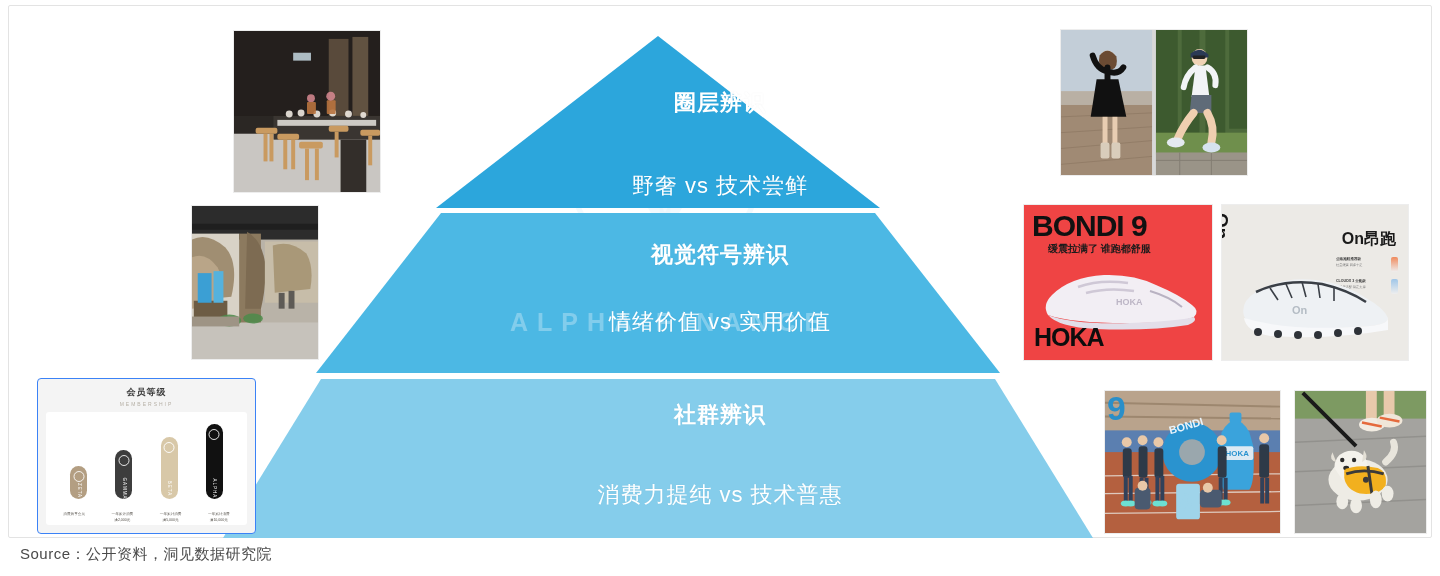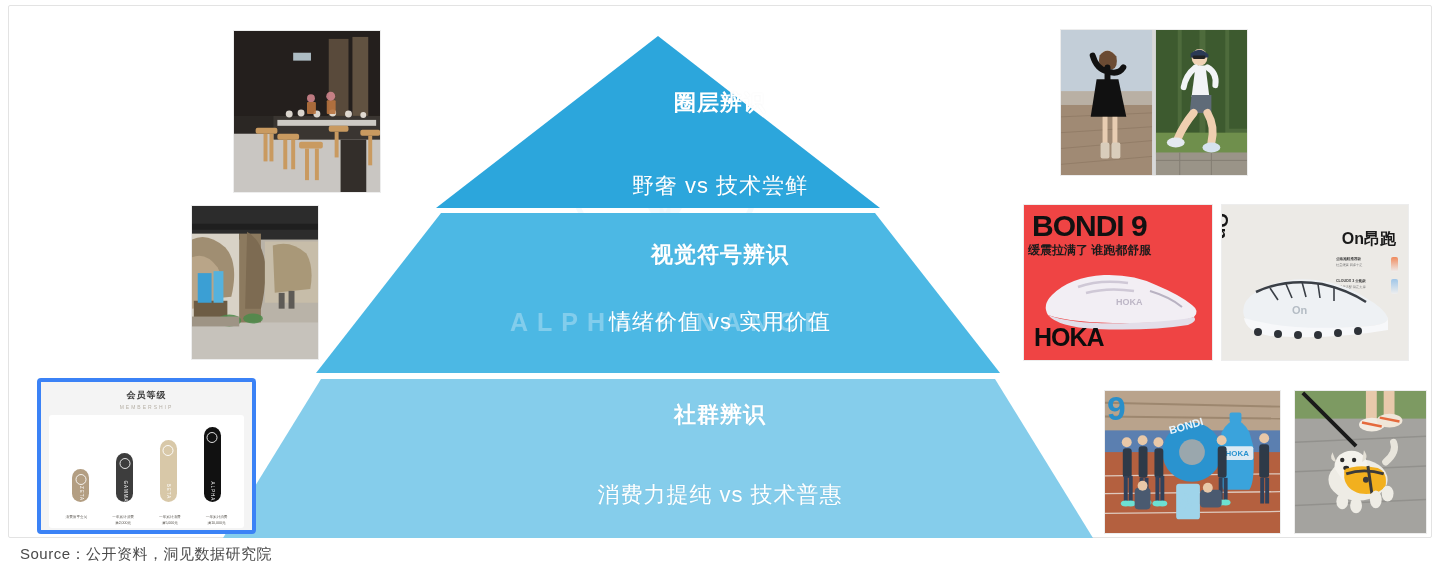--- a/index.html
+++ b/index.html
@@ -93,21 +93,21 @@
   }
   .photo-inner { width: 100%; height: 100%; position: relative; overflow: hidden; }
 
   
   #photo-restaurant { left: 233px; top: 30px; width: 148px; height: 163px; }
   
   #photo-retail { left: 191px; top: 205px; width: 128px; height: 155px; }
   
   #card-membership {
     position: absolute; left: 37px; top: 378px; width: 219px; height: 156px;
-    background: #f4f4f4; border: 4px solid #3b82f6; border-radius: 4px;
+    background: #f4f4f4; border: 1px solid #3b82f6; border-radius: 4px;
     z-index: 6; overflow: hidden;
   }
   
   #photo-portraits { left: 1060px; top: 29px; width: 188px; height: 147px; }
   
   #ad-hoka { left: 1023px; top: 204px; width: 190px; height: 157px; }
   
   #ad-on { left: 1221px; top: 204px; width: 188px; height: 157px; }
   
   #photo-community { left: 1104px; top: 390px; width: 177px; height: 144px; }
@@ -315,21 +315,21 @@
       <path d="M134 84 Q124 96 118 110" stroke="#efcfb0" stroke-width="8" fill="none" stroke-linecap="round"></path>
       <path d="M148 84 Q156 98 152 114" stroke="#efcfb0" stroke-width="8" fill="none" stroke-linecap="round"></path>
       <ellipse cx="116" cy="114" rx="9" ry="5" fill="#e4eaf0"></ellipse>
       <ellipse cx="152" cy="119" rx="9" ry="5" fill="#d6e2ee"></ellipse>
     </svg>
   </div>
 
   <div class="photo" id="ad-hoka">
     <div class="photo-inner" style="background:#ef4444;">
       <div style="position:absolute;top:6px;left:8px;right:6px;font-size:30px;font-weight:700;color:#111;letter-spacing:-1px;line-height:1;">BONDI 9</div>
-      <div style="position:absolute;top:37px;left:4px;right:6px;font-size:12px;font-weight:700;color:#1b1b1b;letter-spacing:0px;">缓震拉满了 谁跑都舒服</div>
+      <div style="position:absolute;top:37px;left:24px;right:6px;font-size:10px;font-weight:700;color:#1b1b1b;letter-spacing:0px;">缓震拉满了 谁跑都舒服</div>
       <svg style="position:absolute;left:6px;top:56px;width:178px;height:70px;" viewBox="0 0 178 70">
         <path d="M18 54 Q12 44 22 34 Q40 16 74 14 Q104 13 126 24 Q150 34 162 44 Q170 50 164 56 Q150 62 96 62 Q42 62 18 54 Z" fill="#f2eef4"></path>
         <path d="M18 54 Q44 64 100 62 Q148 60 164 56 Q168 60 158 64 Q120 70 66 68 Q28 66 18 54 Z" fill="#e3dee9"></path>
         <path d="M48 26 Q70 18 98 22" stroke="#cfc8d6" stroke-width="2.5" fill="none"></path>
         <path d="M56 32 Q78 26 104 30" stroke="#cfc8d6" stroke-width="2.5" fill="none"></path>
         <path d="M120 30 Q140 36 152 46" stroke="#b9b2c2" stroke-width="2" fill="none"></path>
         <text x="86" y="44" font-family="Liberation Sans, sans-serif" font-size="9" fill="#bdb6c6" font-weight="700">HOKA</text>
       </svg>
       <div style="position:absolute;bottom:8px;left:10px;font-size:25px;font-weight:700;color:#0d0d0d;letter-spacing:-1px;">HOKA</div>
     </div>

